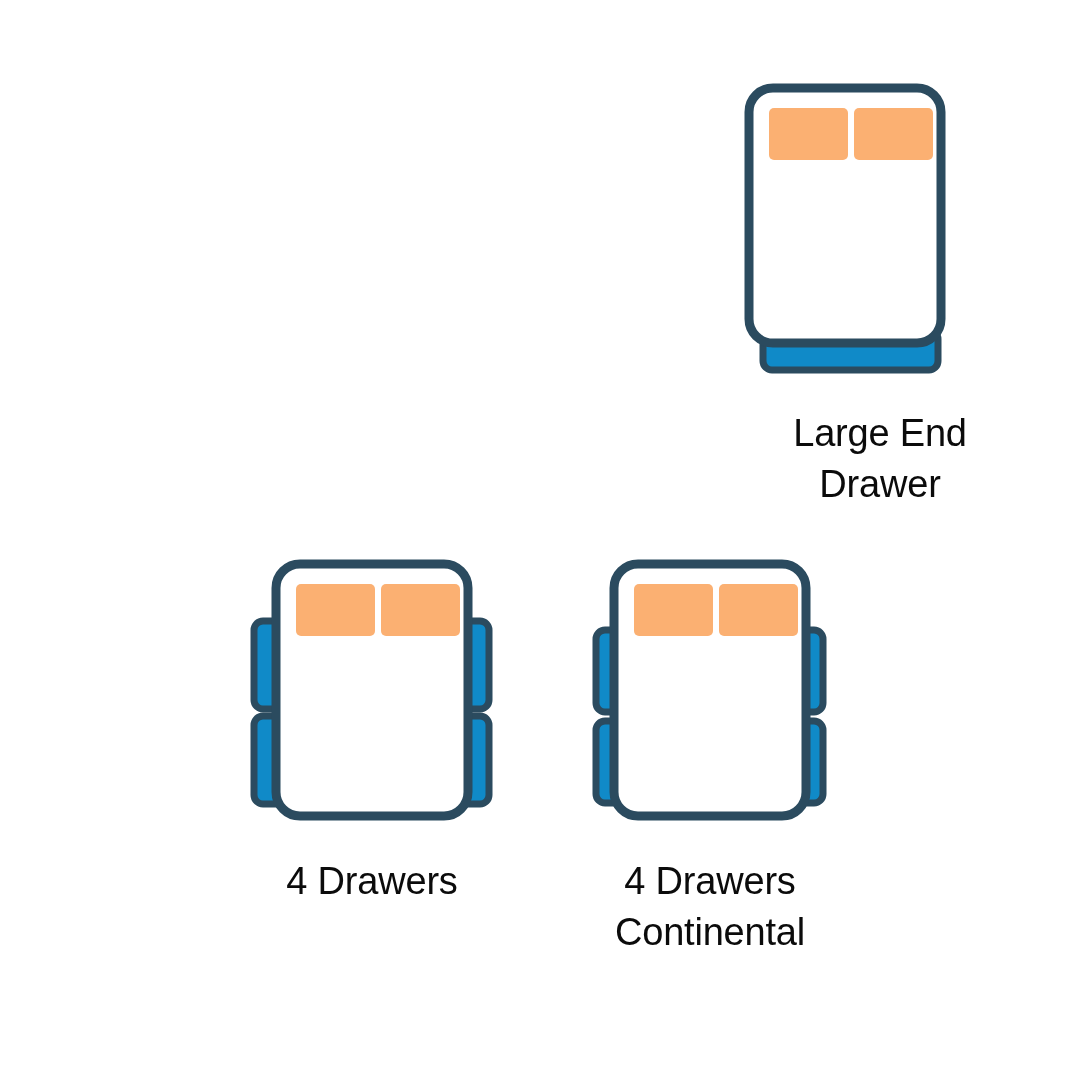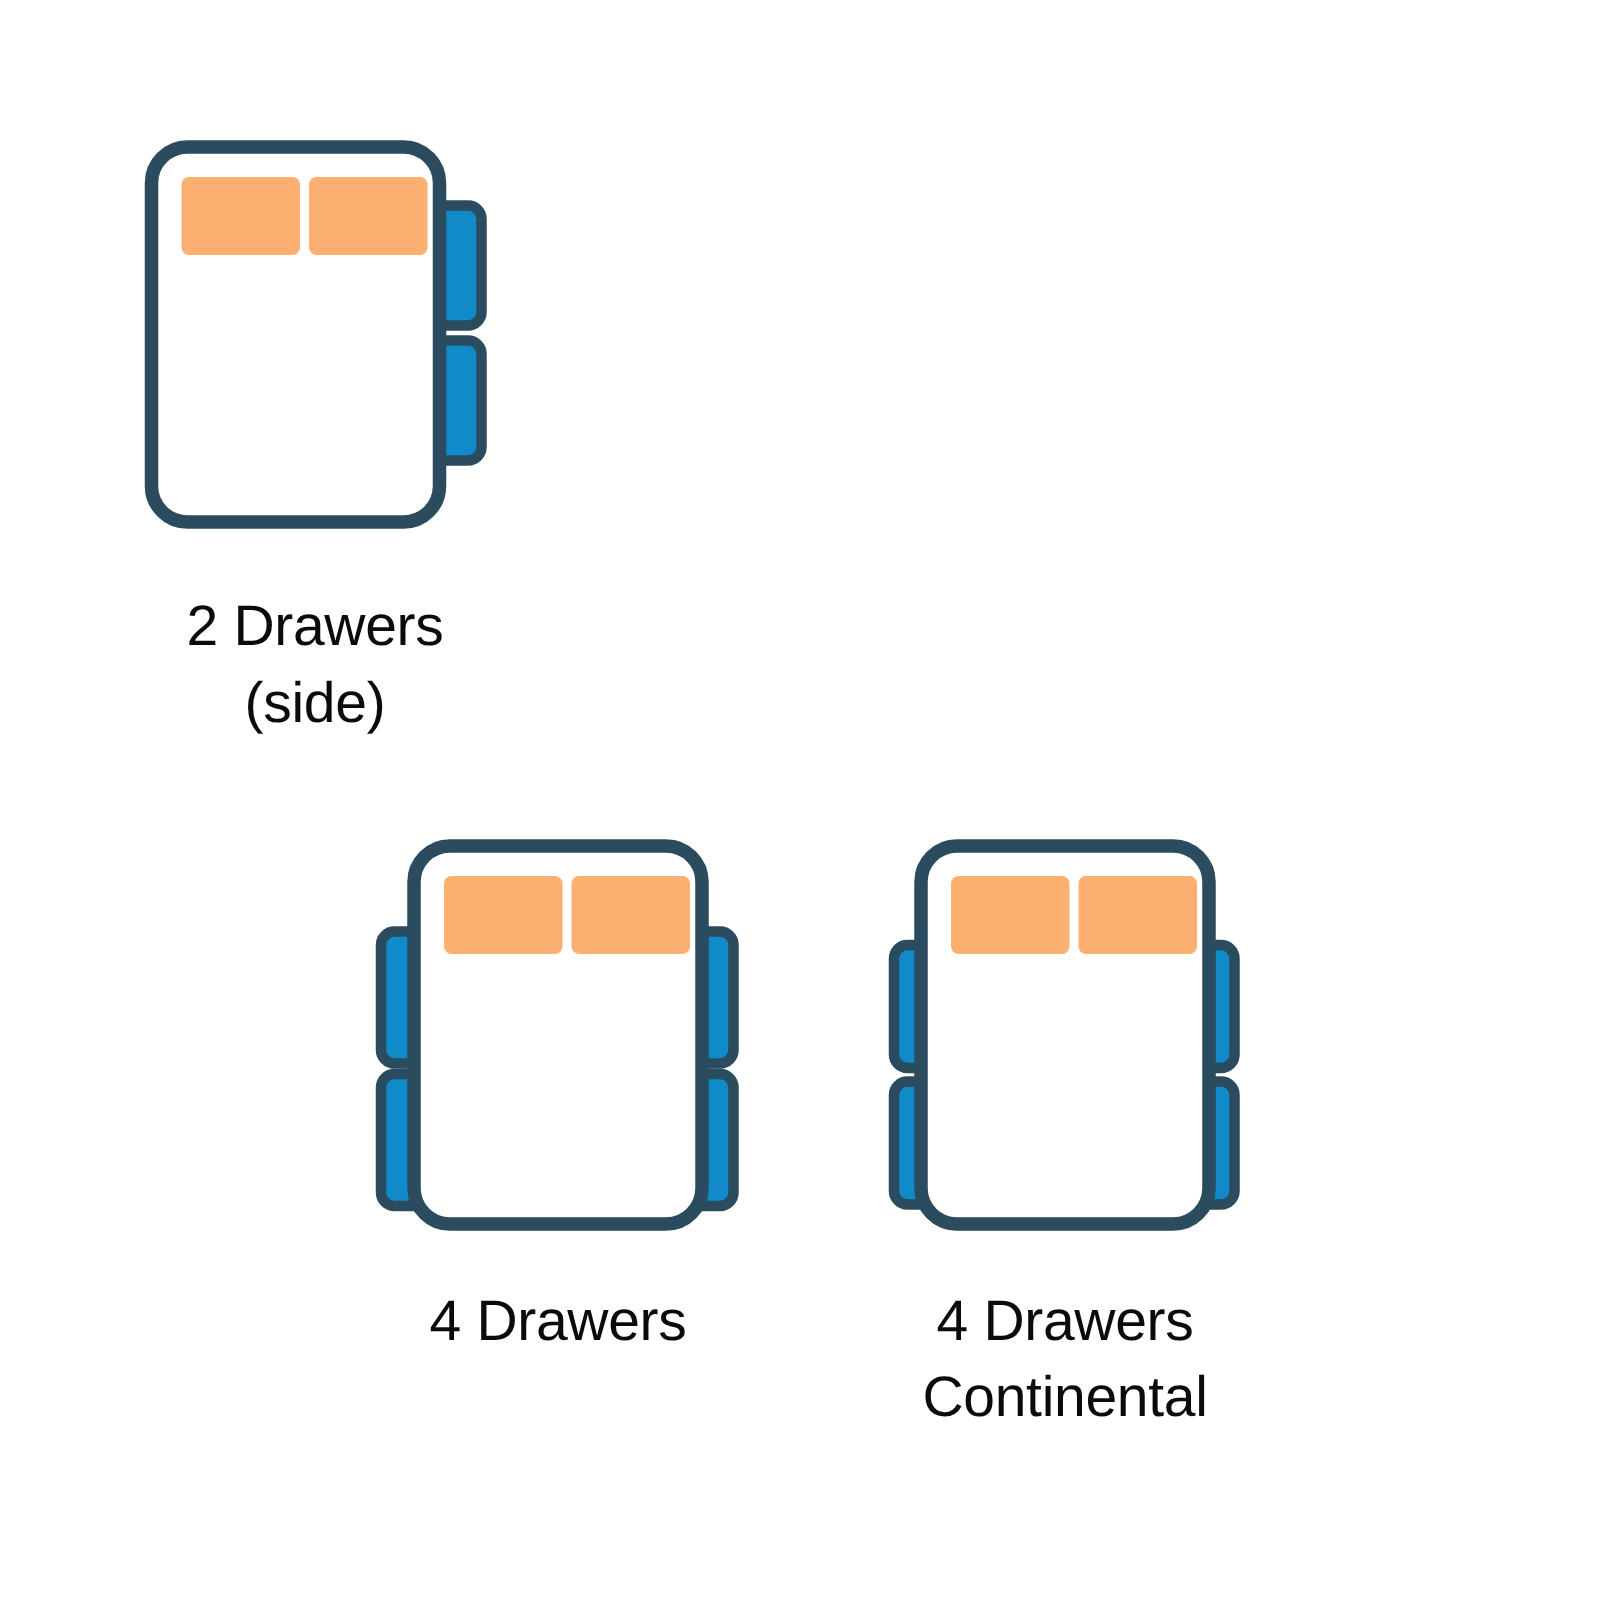--- a/index.html
+++ b/index.html
@@ -59,48 +59,42 @@
   #opt-1 .caption { margin-top: 26px; }
   #opt-2 .caption { margin-top: 26px; }
   #opt-3 .caption { margin-top: 28px; }
   #opt-4 .caption { margin-top: 28px; }
 </style>
 </head>
 <body>
 
 <div id="canvas">
 
-  <div class="option" id="opt-0">
+
+
+  <div class="option" id="opt-2">
     <div class="figure">
-      <svg width="240" height="275" viewBox="0 0 240 275">
-
+      <svg width="215" height="300" viewBox="0 0 215 300">
         <g>
-          <rect x="190" y="45" width="36" height="80" rx="9" ry="9" fill="#108ac8" stroke="#2b4b5f" stroke-width="7"></rect>
+          <rect x="20" y="248" width="175" height="40" rx="9" ry="9" fill="#108ac8" stroke="#2b4b5f" stroke-width="7"></rect>
         </g>
         <g>
-          <rect x="190" y="135" width="36" height="80" rx="9" ry="9" fill="#108ac8" stroke="#2b4b5f" stroke-width="7"></rect>
+          <rect x="6" y="6" width="192" height="255" rx="24" ry="24" fill="#ffffff" stroke="#2b4b5f" stroke-width="9"></rect>
         </g>
-
-        <g>
-          <rect x="6" y="6" width="192" height="250" rx="24" ry="24" fill="#ffffff" stroke="#2b4b5f" stroke-width="9"></rect>
-        </g>
-
         <g>
           <rect x="26" y="26" width="79" height="52" rx="5" ry="5" fill="#fbb072"></rect>
         </g>
         <g>
           <rect x="111" y="26" width="79" height="52" rx="5" ry="5" fill="#fbb072"></rect>
         </g>
       </svg>
     </div>
-    <div class="caption">2 Drawers
-(side)</div>
+    <div class="caption">Large End
+Drawer</div>
   </div>
-
-
 
   <div class="option" id="opt-3">
     <div class="figure">
       <svg width="255" height="270" viewBox="0 0 255 270">
         <g>
           <rect x="10" y="63" width="38" height="88" rx="9" ry="9" fill="#108ac8" stroke="#2b4b5f" stroke-width="7"></rect>
         </g>
         <g>
           <rect x="10" y="158" width="38" height="88" rx="9" ry="9" fill="#108ac8" stroke="#2b4b5f" stroke-width="7"></rect>
         </g>

